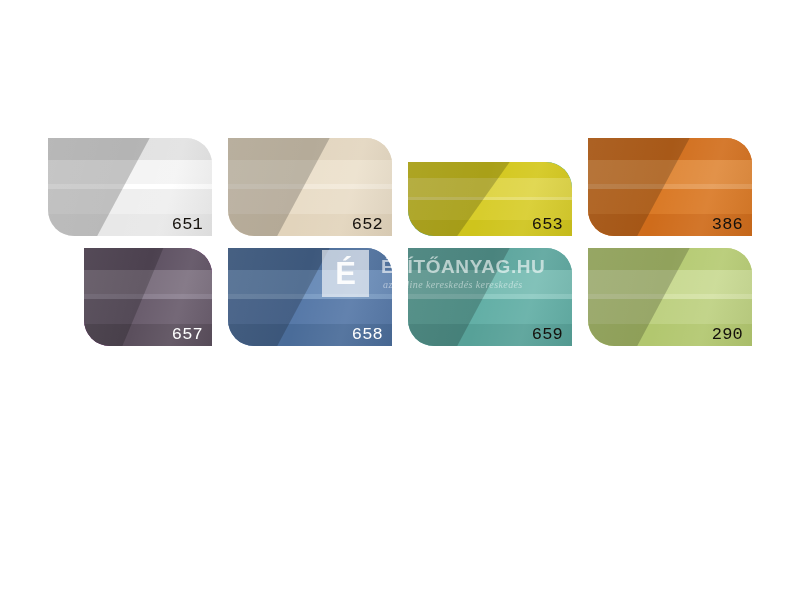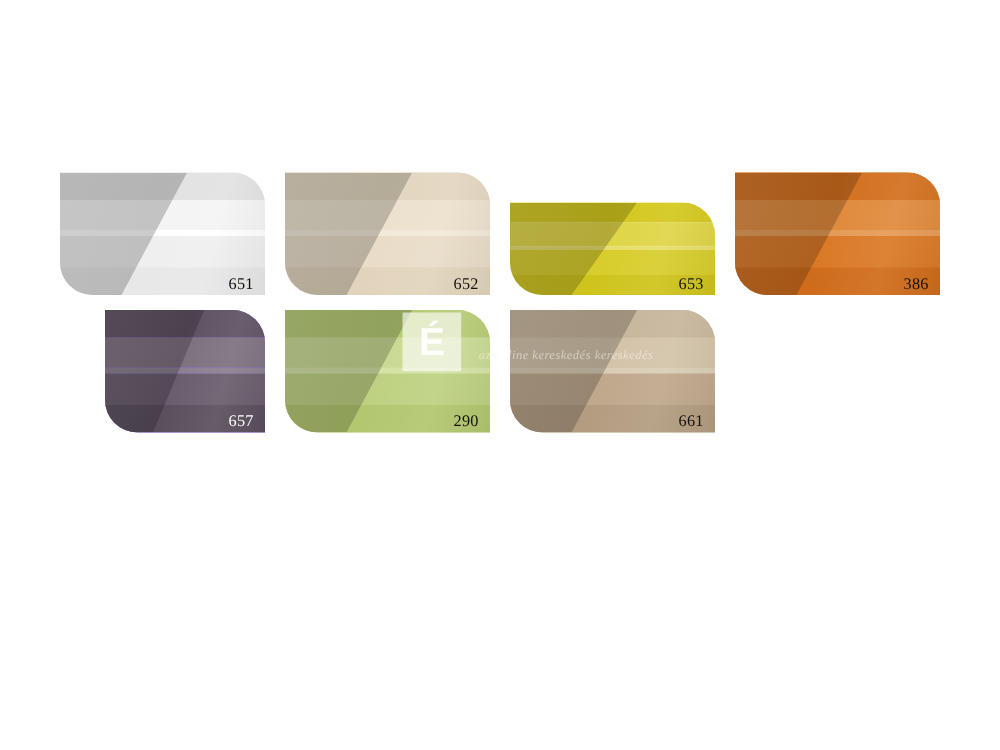--- a/index.html
+++ b/index.html
@@ -64,22 +64,22 @@
   }
   .swatch .sheen {
     position: absolute;
     inset: 0;
     background: linear-gradient(105deg, rgba(255,255,255,0.05) 0%, rgba(255,255,255,0.00) 45%, rgba(255,255,255,0.07) 72%, rgba(0,0,0,0.05) 100%);
   }
   .swatch .code {
     position: absolute;
     right: 9px;
     bottom: 3px;
-    font-family: Liberation Serif, serif;
-    font-size: 13px;
+    font-family: Liberation Mono, monospace;
+    font-size: 17px;
     line-height: 1;
     letter-spacing: 0.2px;
   }
   .code-dark { color: #14100c; }
   .code-light { color: #ffffff; }
 
   
   .watermark {
     position: absolute;
     left: 322px;
@@ -153,21 +153,21 @@
           <i class="b1" style="background: rgb(227, 214, 192);"></i>
           <i class="b2" style="background: rgb(236, 225, 205);"></i>
           <i class="b3" style="background: rgb(242, 233, 217);"></i>
           <i class="b4" style="background: rgb(233, 221, 200);"></i>
           <i class="b5" style="background: rgb(226, 212, 188);"></i>
         </div>
         <div class="fold"></div>
         <div class="sheen"></div>
         <div class="code code-dark">652</div>
       </div>
-      <div class="swatch" style="background: #fef9c3; margin-top: 24px;">
+      <div class="swatch" style="background: #0ea5e9; margin-top: 24px;">
         <div class="bands">
           <i class="b1" style="background: rgb(212, 200, 30);"></i>
           <i class="b2" style="background: rgb(223, 213, 71);"></i>
           <i class="b3" style="background: rgb(230, 222, 107);"></i>
           <i class="b4" style="background: rgb(216, 205, 44);"></i>
           <i class="b5" style="background: rgb(207, 196, 28);"></i>
         </div>
         <div class="fold"></div>
         <div class="sheen"></div>
         <div class="code code-dark">653</div>
@@ -177,58 +177,71 @@
           <i class="b1" style="background: rgb(210, 112, 31);"></i>
           <i class="b2" style="background: rgb(224, 138, 60);"></i>
           <i class="b3" style="background: rgb(229, 154, 85);"></i>
           <i class="b4" style="background: rgb(218, 122, 39);"></i>
           <i class="b5" style="background: rgb(207, 108, 27);"></i>
         </div>
         <div class="fold"></div>
         <div class="sheen"></div>
         <div class="code code-dark">386</div>
       </div>
-      <div class="swatch" style="background: #8b5cf6; margin-left: 36px;">
+      <div class="swatch" style="background: #701a75; margin-left: 36px;">
         <div class="bands">
           <i class="b1" style="background: rgb(95, 82, 99);"></i>
           <i class="b2" style="background: rgb(125, 113, 128);"></i>
           <i class="b3" style="background: rgb(138, 127, 143);"></i>
           <i class="b4" style="background: rgb(106, 93, 109);"></i>
           <i class="b5" style="background: rgb(91, 79, 93);"></i>
         </div>
         <div class="fold"></div>
         <div class="sheen"></div>
         <div class="code code-light">657</div>
       </div>
+      <div class="swatch" style="background: rgb(90, 127, 174);">
+        <div class="bands">
+          <i class="b1" style="background: rgb(77, 111, 156);"></i>
+          <i class="b2" style="background: rgb(106, 140, 184);"></i>
+          <i class="b3" style="background: rgb(123, 156, 196);"></i>
+          <i class="b4" style="background: rgb(87, 121, 168);"></i>
+          <i class="b5" style="background: rgb(74, 108, 153);"></i>
+        </div>
+        <div class="fold"></div>
+        <div class="sheen"></div>
+        <div class="code code-light">658</div>
+      </div>
+      <div class="swatch" style="background: rgb(108, 182, 173);">
+        <div class="bands">
+          <i class="b1" style="background: rgb(93, 166, 158);"></i>
+          <i class="b2" style="background: rgb(121, 189, 180);"></i>
+          <i class="b3" style="background: rgb(140, 202, 194);"></i>
+          <i class="b4" style="background: rgb(99, 175, 166);"></i>
+          <i class="b5" style="background: rgb(87, 161, 152);"></i>
+        </div>
+        <div class="fold"></div>
+        <div class="sheen"></div>
+        <div class="code code-dark">659</div>
+      </div>
       <div class="swatch" style="background: rgb(194, 212, 132);">
         <div class="bands">
           <i class="b1" style="background: rgb(182, 203, 116);"></i>
           <i class="b2" style="background: rgb(201, 218, 147);"></i>
           <i class="b3" style="background: rgb(212, 226, 165);"></i>
           <i class="b4" style="background: rgb(190, 209, 130);"></i>
           <i class="b5" style="background: rgb(178, 199, 111);"></i>
         </div>
         <div class="fold"></div>
         <div class="sheen"></div>
         <div class="code code-dark">290</div>
       </div>
-      <div class="swatch" style="background: rgb(196, 174, 146);">
-        <div class="bands">
-          <i class="b1" style="background: rgb(199, 182, 156);"></i>
-          <i class="b2" style="background: rgb(211, 195, 169);"></i>
-          <i class="b3" style="background: rgb(218, 205, 181);"></i>
-          <i class="b4" style="background: rgb(191, 168, 140);"></i>
-          <i class="b5" style="background: rgb(179, 157, 129);"></i>
-        </div>
-        <div class="fold"></div>
-        <div class="sheen"></div>
-        <div class="code code-dark">661</div>
-      </div>
     </div>
 
   <div class="watermark">
     <div class="wm-logo">
       <span>É</span>
     </div>
+    <div class="wm-title">ÉPÍTŐANYAG.HU</div>
     <div class="wm-sub">az online kereskedés kereskedés</div>
   </div>
 
 </div>
 
 </body></html>

